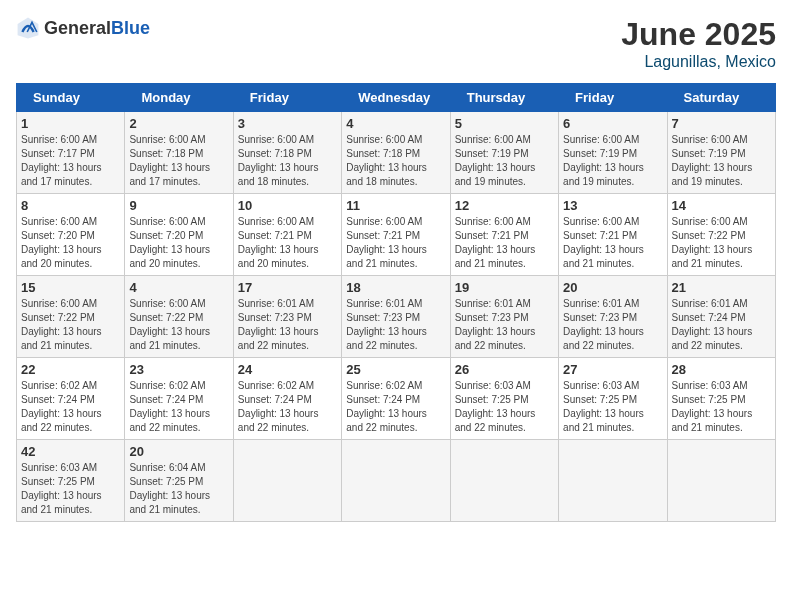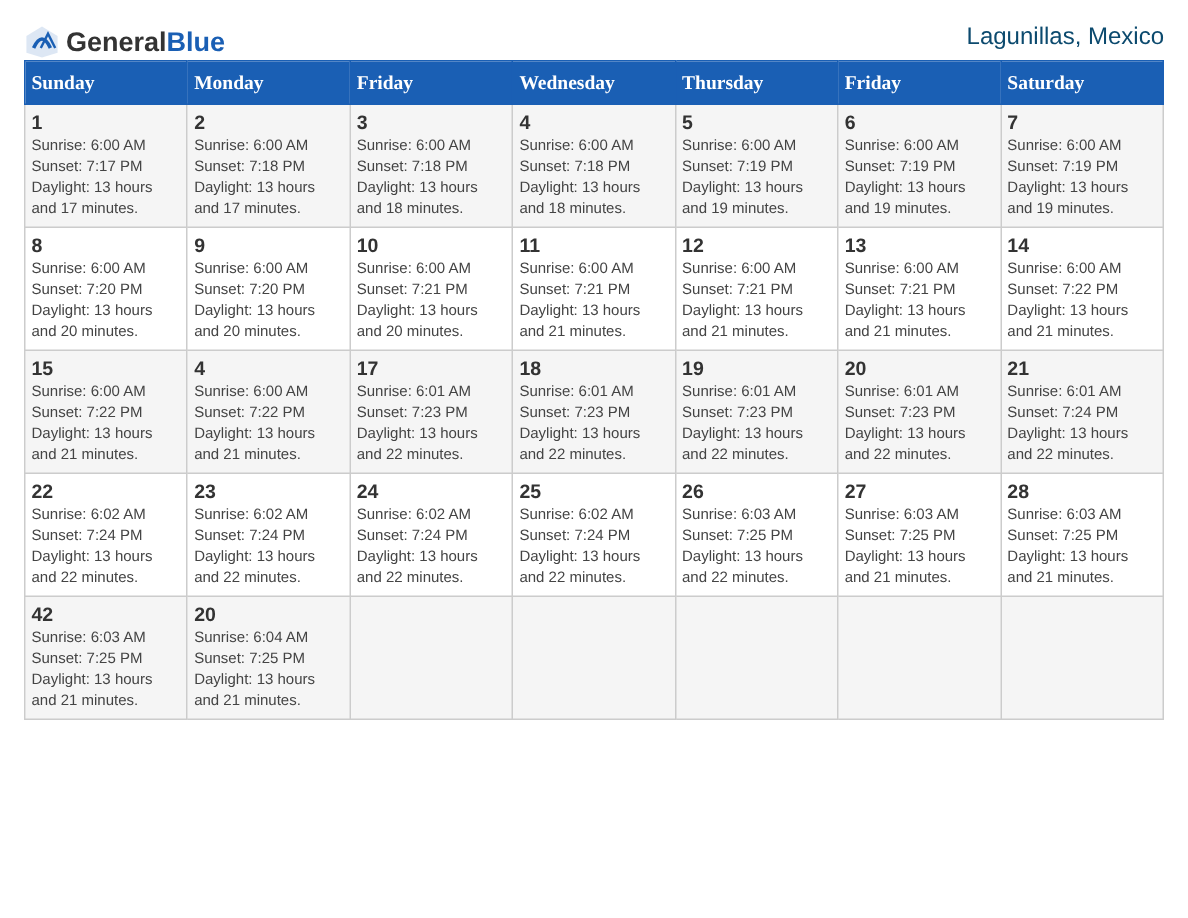--- a/index.html
+++ b/index.html
@@ -7,20 +7,21 @@
       font-family: Arial, sans-serif;
       background: #fff;
       width: 792px;
       min-height: 612px;
       padding: 16px;
     }
     .header-area {
       display: flex;
       justify-content: space-between;
       align-items: flex-start;
+      margin-bottom: 12px;
     }
     .logo {
       display: flex;
       align-items: center;
       gap: 4px;
     }
     .logo-text-general {
       font-size: 18px;
       font-weight: bold;
       color: #333;
@@ -47,26 +48,25 @@
       color: #0c4a6e;
     }
     table {
       width: 100%;
       border-collapse: collapse;
       font-size: 11px;
     }
     thead tr th {
       background-color: #1a5fb4;
       color: #fff;
-      padding: 6px 4px;
+      padding: 6px 16px;
       text-align: left;
       font-size: 13px;
       font-weight: bold;
       border: 1px solid #1a5fb4;
-      font-family: Liberation Serif, serif;
     }
     tbody tr td {
       border: 1px solid #ccc;
       vertical-align: top;
       padding: 4px;
       min-height: 80px;
       width: 108px;
     }
     tbody tr:nth-child(odd) td {
       background-color: #f5f5f5;
@@ -99,20 +99,21 @@
     <svg class="logo-icon" viewBox="0 0 30 30" xmlns="http://www.w3.org/2000/svg">
       <polygon points="15,2 28,10 28,24 15,28 2,24 2,10" fill="#1a5fb4" opacity="0.15"></polygon>
       <path d="M8 20 Q15 5 22 20" stroke="#1a5fb4" stroke-width="3" fill="none"></path>
       <path d="M14 20 L20 8 L26 20" stroke="#1a5fb4" stroke-width="2" fill="none"></path>
     </svg>
     <div>
       <span class="logo-text-general">General</span><span class="logo-text-blue">Blue</span>
     </div>
   </div>
   <div class="title-area">
+    <div class="calendar-title">June 2025</div>
     <div class="calendar-subtitle">Lagunillas, Mexico</div>
   </div>
 </div>
 
 <table>
   <thead>
     <tr>
       <th>Sunday</th>
       <th>Monday</th>
       <th>Friday</th>

